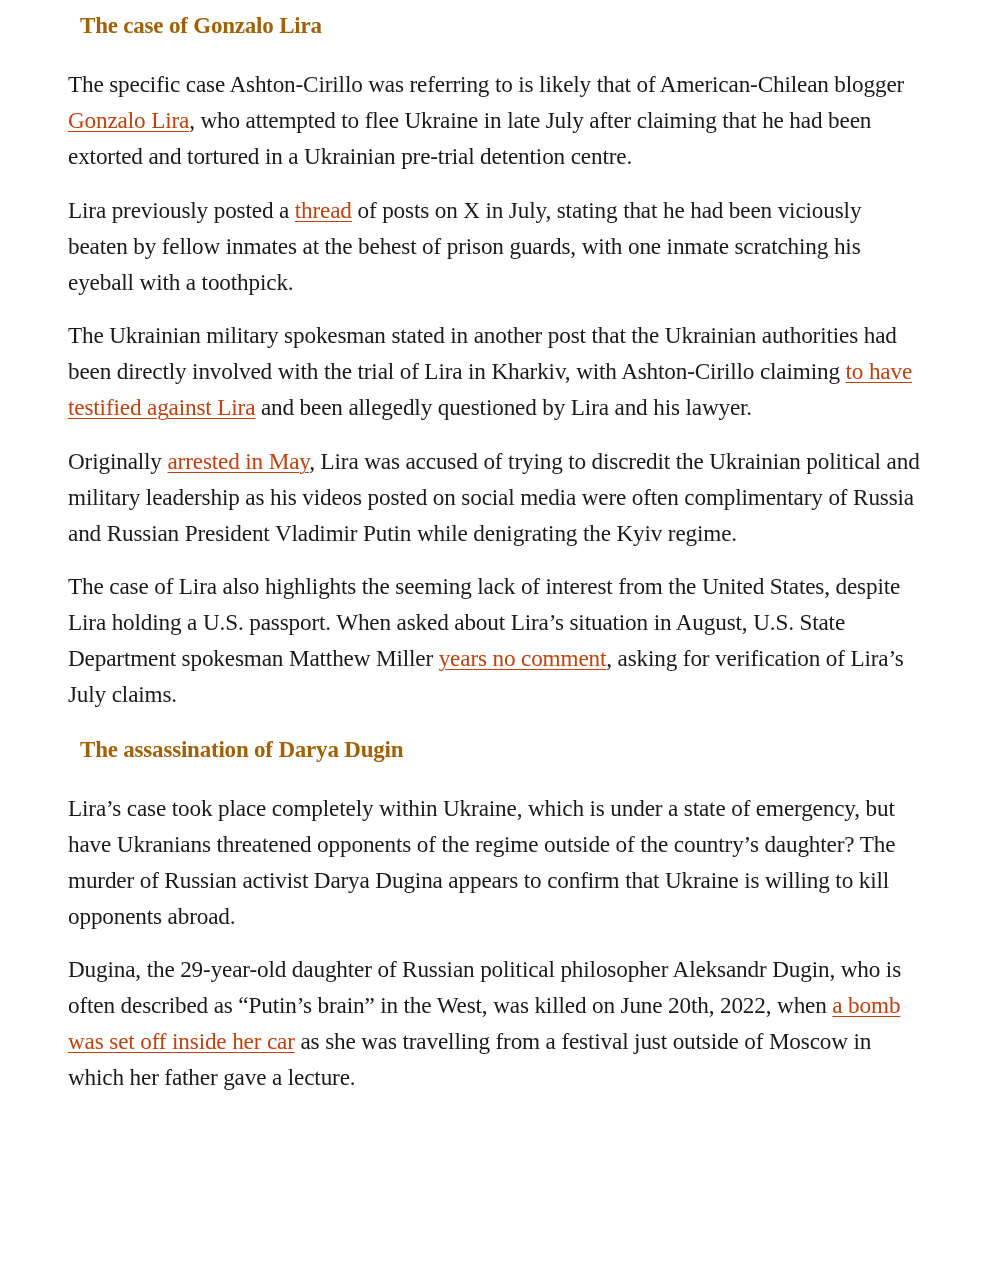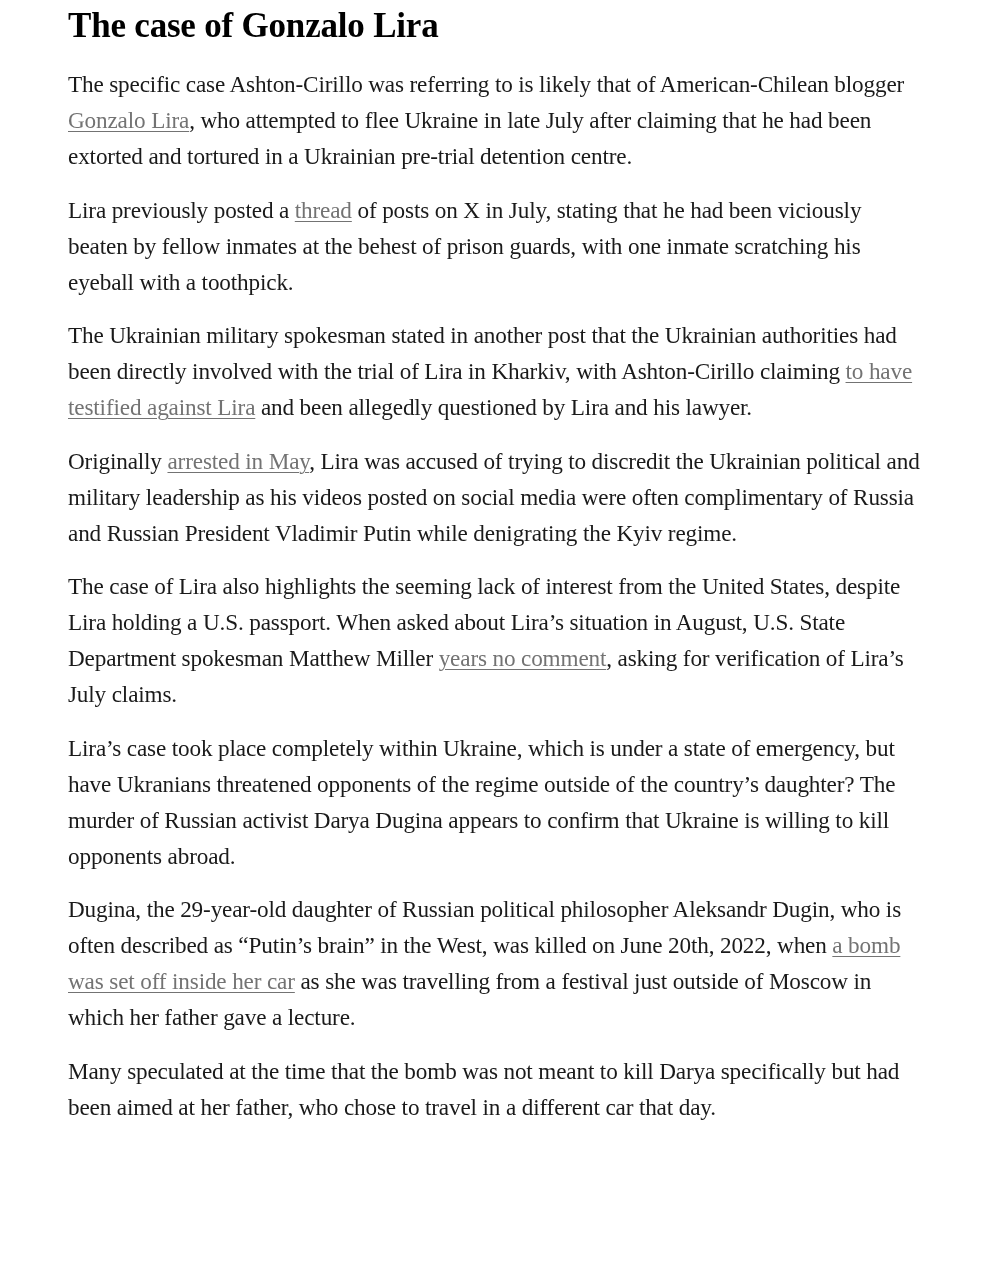--- a/index.html
+++ b/index.html
@@ -8,36 +8,36 @@
     position: absolute;
     left: 68px;
     top: 0;
     width: 858px;
     font-family: "Liberation Serif", "DejaVu Serif", serif;
     color: #1a1a1a;
   }
   h2 {
     font-family: "Liberation Serif", "DejaVu Serif", serif;
     font-weight: bold;
-    font-size: 35px;
+    font-size: 23px;
     line-height: 40px;
-    margin: 0;
-    color: #000000;
+    margin: 12px;
+    color: #a16207;
     letter-spacing: -0.2px;
   }
   h2.first { margin-top: 6px; margin-bottom: 20px; }
   h2.second { margin-top: 14px; margin-bottom: 20px; }
   p {
     margin: 0 0 17.5px 0;
     font-size: 23.2px;
     line-height: 36px;
     letter-spacing: -0.15px;
   }
   a {
-    color: #737373;
+    color: #c2410c;
     text-decoration: underline;
     text-decoration-thickness: 1px;
     text-underline-offset: 3px;
   }
 </style>
 </head>
 <body>
 
 <div class="article">
 
@@ -47,20 +47,20 @@
 
   <p><span>Lira previously posted a </span><a href="#">thread</a><span> of posts on X in July, stating that he had been viciously beaten by fellow inmates at the behest of prison guards, with one inmate scratching his eyeball with a toothpick.</span></p>
 
   <p><span>The Ukrainian military spokesman stated in another post that the Ukrainian authorities had been directly involved with the trial of Lira in Kharkiv, with Ashton-Cirillo claiming </span><a href="#">to have testified against Lira</a><span> and been allegedly questioned by Lira and his lawyer.</span></p>
 
   <p><span>Originally </span><a href="#">arrested in May</a><span>, Lira was accused of trying to discredit the Ukrainian political and military leadership as his videos posted on social media were often complimentary of Russia and Russian President Vladimir Putin while denigrating the Kyiv regime.</span></p>
 
 
   <p><span>The case of Lira also highlights the seeming lack of interest from the United States, despite Lira holding a U.S. passport. When asked about Lira’s situation in August, U.S. State Department spokesman Matthew Miller </span><a href="#">years no comment</a><span>, asking for verification of Lira’s July claims.</span></p>
 
+  <h2 class="second">The assassination of Darya Dugin</h2>
 
   <p><span>Lira’s case took place completely within Ukraine, which is under a state of emergency, but have Ukranians threatened opponents of the regime outside of the country’s daughter? The murder of Russian activist Darya Dugina appears to confirm that Ukraine is willing to kill opponents abroad.</span></p>
 
   <p><span>Dugina, the 29-year-old daughter of Russian political philosopher Aleksandr Dugin, who is often described as “Putin’s brain” in the West, was killed on June 20th, 2022, when </span><a href="#">a bomb was set off inside her car</a><span> as she was travelling from a festival just outside of Moscow in which her father gave a lecture.</span></p>
 
-  <p><span>Many speculated at the time that the bomb was not meant to kill Darya specifically but had been aimed at her father, who chose to travel in a different car that day.</span></p>
 
 </div>
 
 </body></html>

